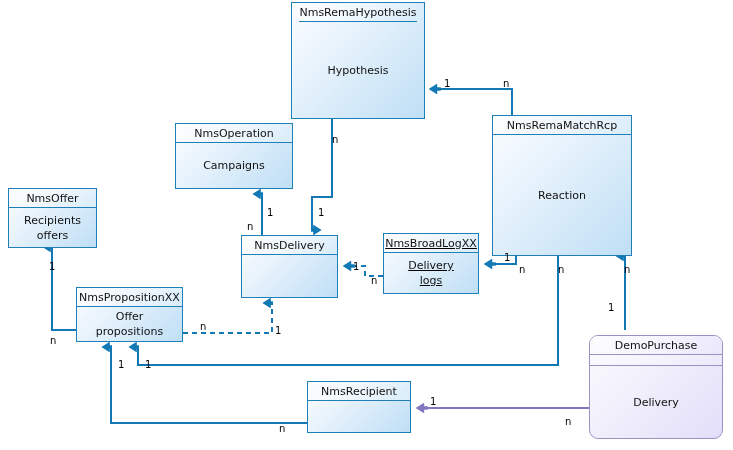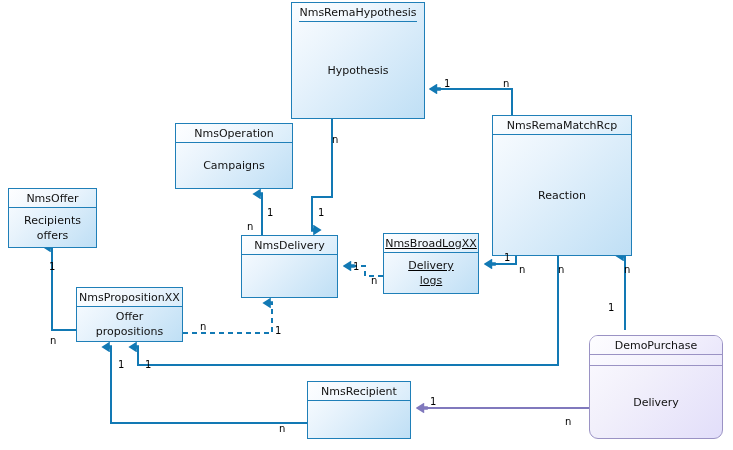--- a/index.html
+++ b/index.html
@@ -141,21 +141,21 @@
     <div class="ebody card-label">Delivery
 logs</div>
   </div>
 
   <div class="entity" style="left:76px;top:287px;width:107px;height:55px;">
     <div class="ehead">NmsPropositionXX</div>
     <div class="ebody card-label">Offer
 propositions</div>
   </div>
 
-  <div class="entity" style="left:307px;top:381px;width:104px;height:58px;gap:28px;">
+  <div class="entity" style="left:307px;top:381px;width:104px;height:52px;gap:28px;">
     <div class="ehead">NmsRecipient</div>
   </div>
 
   <div class="entity demo" style="left:589px;top:335px;width:134px;height:104px;">
     <div class="ehead">DemoPurchase</div>
     <div class="estrip"></div>
     <div class="ebody card-label">Delivery</div>
   </div>
 
   <div class="mult" style="left:444px;top:79px;">1</div>

